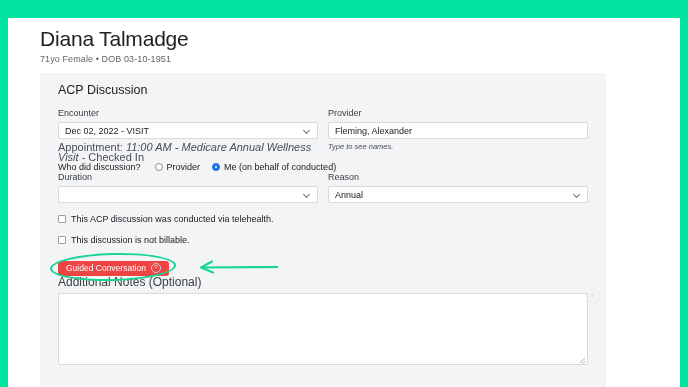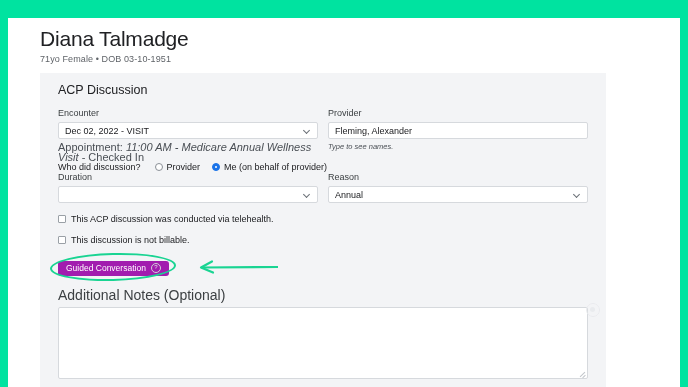--- a/index.html
+++ b/index.html
@@ -199,21 +199,21 @@
   
   .gc-wrap {
     margin-top: 12px;
     position: relative;
     height: 18px;
   }
   .gc-btn {
     display: inline-flex;
     align-items: center;
     height: 15px;
-    background: #a21caf;
+    background: #ef4444;
     color: #ffffff;
     border-radius: 3px;
     padding: 0 8px;
     font-size: 8.5px;
     position: relative;
     z-index: 2;
   }
   .gc-q {
     width: 8px;
     height: 8px;
@@ -243,23 +243,22 @@
     left: 130px;
     top: 3px;
     width: 90px;
     height: 14px;
     z-index: 3;
     pointer-events: none;
   }
 
   
   .notes-label {
-    font-size: 14px;
+    font-size: 12px;
     color: #3c4043;
-    margin-top: 12px;
     margin-bottom: 4px;
     display: block;
   }
   .notes-wrap { position: relative; }
   .notes-area {
     height: 72px;
     background: #ffffff;
     border: 1px solid #d6d9dd;
     border-radius: 2px;
     box-sizing: border-box;
@@ -339,21 +338,21 @@
       </div>
 
       <div class="radio-row">
         <span class="radio-question">Who did discussion?</span>
         <label class="radio-opt">
           <span class="radio-mark"></span>
           <span class="radio-label">Provider</span>
         </label>
         <label class="radio-opt">
           <span class="radio-mark on"></span>
-          <span class="radio-label">Me (on behalf of provider)</span>
+          <span class="radio-label">Me (on behalf of conducted)</span>
         </label>
       </div>
 
       <div class="row fields-row-2">
         <div class="col">
           <span class="field-label">Duration</span>
           <div class="select-box">
             <span class="select-value"></span>
             <span class="chev"></span>
           </div>

